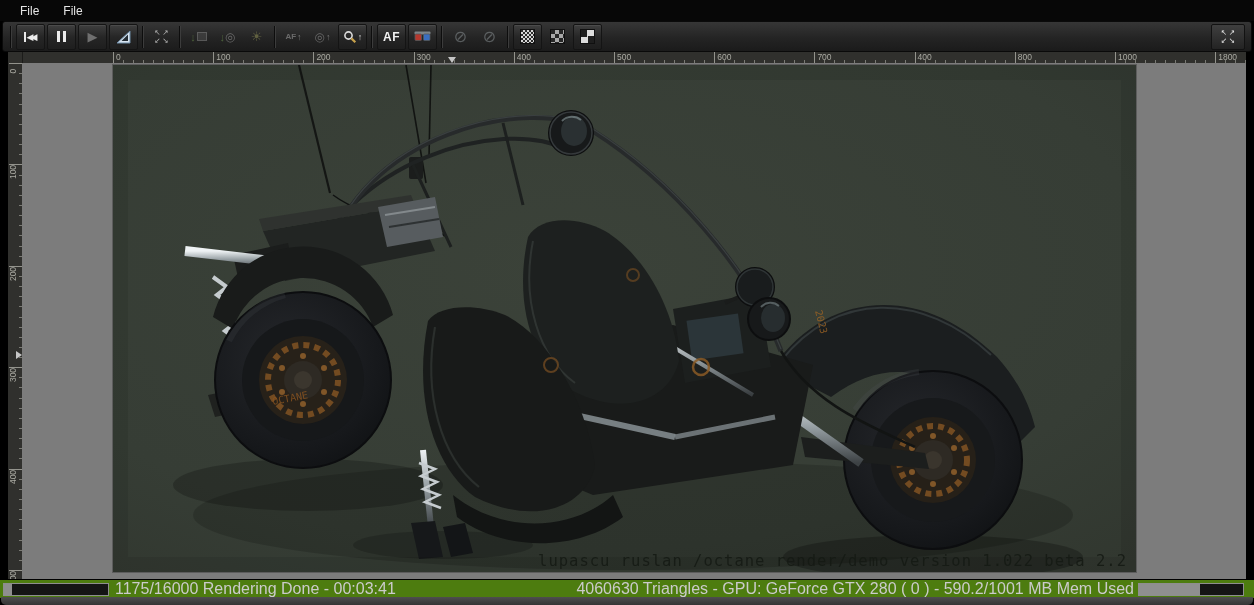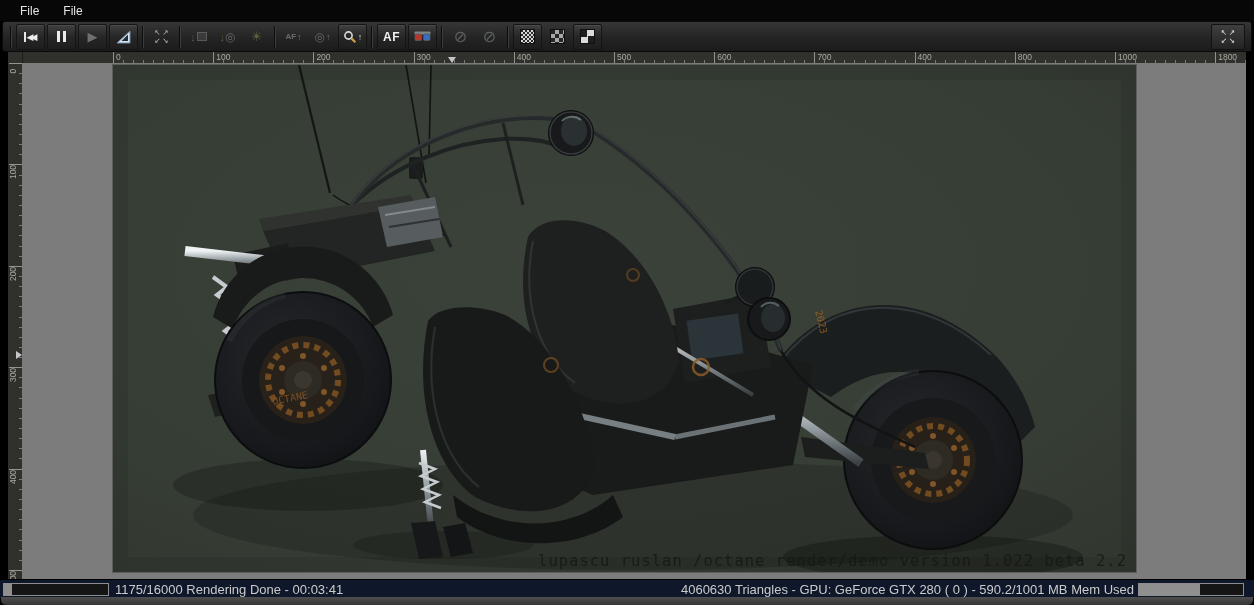--- a/index.html
+++ b/index.html
@@ -56,21 +56,21 @@
   .ruler-left .lbl{position:absolute;left:-8px;width:26px;height:10px;line-height:10px;text-align:center;font-size:8.5px;color:#aaaaa2;transform:rotate(-90deg);}
   .corner{position:absolute;left:8px;top:52px;width:14px;height:11px;background:#30302d;}
   .marker-down{position:absolute;bottom:0;width:0;height:0;border-left:4px solid transparent;border-right:4px solid transparent;border-top:6px solid #c6c6c6;}
   .marker-right{position:absolute;right:0;width:0;height:0;border-top:4px solid transparent;border-bottom:4px solid transparent;border-left:6px solid #c6c6c6;}
 
   
   .canvas{position:absolute;left:22px;top:63px;width:1224px;height:516px;background:#7c7c7c;overflow:hidden;}
   .render{position:absolute;left:91px;top:2px;width:1023px;height:507px;box-shadow:0 0 0 1px rgba(0,0,0,.25);}
 
   
-  .statusbar{position:absolute;left:0;top:579px;width:1254px;height:18px;background:#0f172a;border-top:1px solid #000;display:flex;align-items:center;color:#cbcbcb;font-size:13px;}
+  .statusbar{position:absolute;left:0;top:579px;width:1254px;height:18px;background:#4d7c0f;border-top:1px solid #000;display:flex;align-items:center;color:#cbcbcb;font-size:16px;}
   .pbar{width:104px;height:11px;border:1px solid #8e8e8e;background:#151515;margin:0 0 0 3px;flex:none;}
   .pbar .fill{height:100%;background:#8f8f8f;}
   .pbar.right{margin:0 10px 0 4px;}
   .status-text-left{margin-left:6px;white-space:nowrap;}
   .statusbar .spacer{flex:1;}
   .status-text-right{white-space:nowrap;}
   .bottom-edge{position:absolute;left:1px;top:597px;width:1252px;height:8px;background:linear-gradient(#4e4e4e,#353535);border-radius:0 0 5px 5px;}
 </style>
 </head>
 <body>

